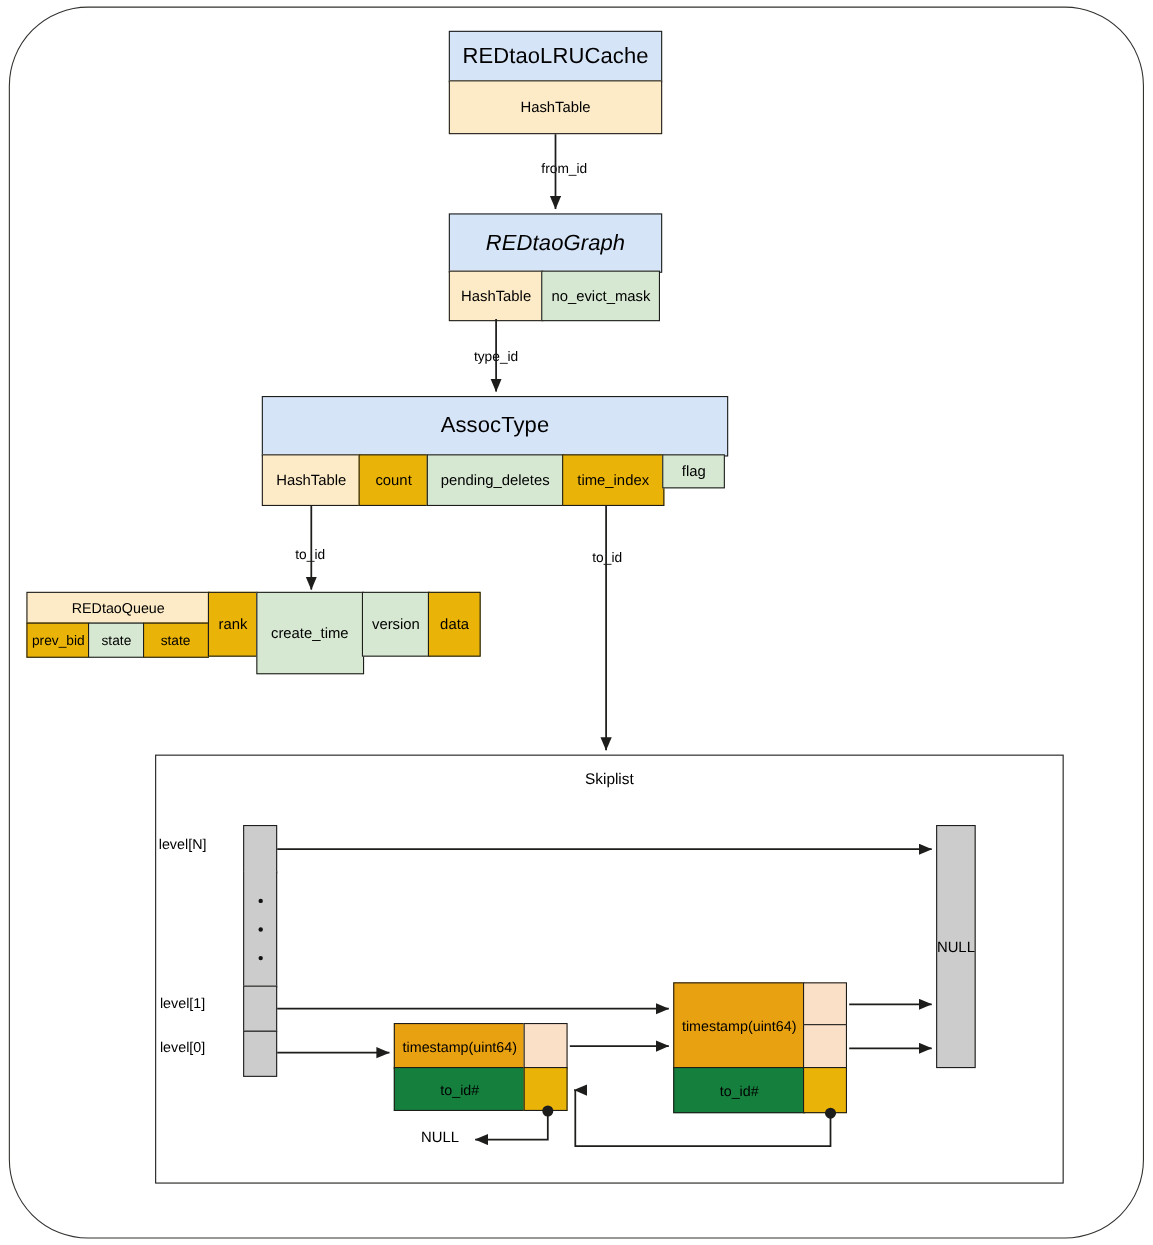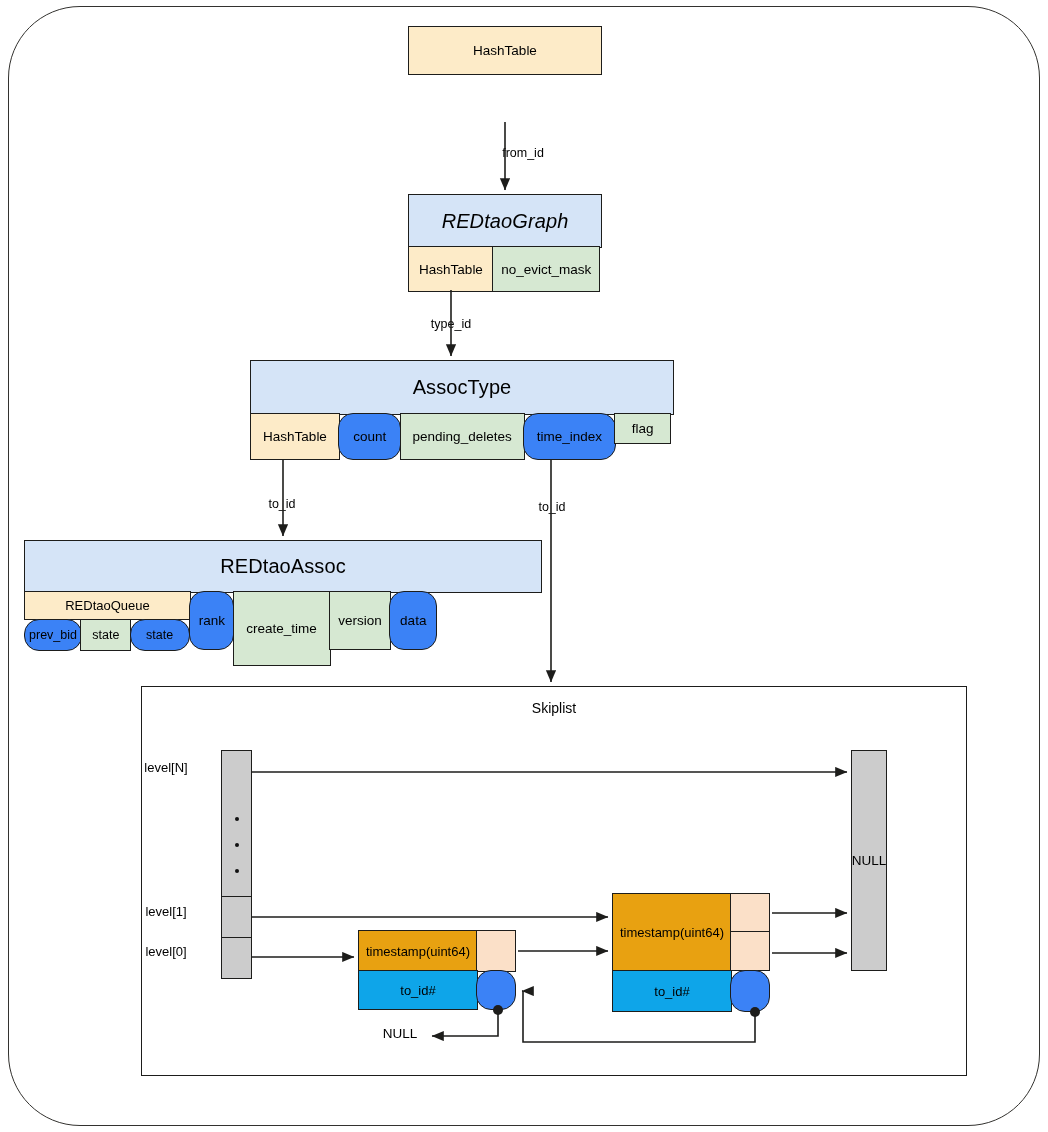--- a/index.html
+++ b/index.html
@@ -43,24 +43,24 @@
   .cellrow { display: flex; }
   .cell {
     border: 1.7px solid #1d1d1b;
     display: flex; align-items: center; justify-content: center;
     font-size: 13.5px;
     background: #ffffff;
     box-sizing: border-box;
   }
   .c-yellow { background: #FDEBC8; }
   .c-green  { background: #D6E8D2; }
-  .c-white  { background: #3b82f6; border-radius: 15px; }
+  .c-white  { background: #eab308; }
   .c-orange { background: #E8A111; }
   .c-peach  { background: #FBE0C8; }
-  .c-cyan   { background: #0ea5e9; }
+  .c-cyan   { background: #15803d; }
 
   .edge-label {
     font-size: 12.5px;
     white-space: nowrap;
     text-align: center;
   }
 
   .skiplist-frame {
     border: 1.7px solid #1d1d1b;
     background: #ffffff;
@@ -108,65 +108,65 @@
   svg.overlay { position: absolute; left: 0; top: 0; width: 1048px; height: 1132px; pointer-events: none; }
 </style>
 </head>
 <body>
 
 <div id="canvas">
 
   <div class="abs outer-frame"></div>
 
   <div class="abs" style="left:408px; top:28px; width:194px; height:94px;">
+    <div class="ent-title" style="height:45px;">REDtaoLRUCache</div>
     <div class="cellrow">
       <div class="cell c-yellow" style="width:194px; height:49px; margin-top:-1.7px;">HashTable</div>
     </div>
   </div>
 
   <div class="abs" style="left:408px; top:194px; width:194px; height:96px;">
     <div class="ent-title" style="height:52px;font-style:italic;">REDtaoGraph</div>
     <div class="cellrow" style="margin-top:-1.7px;">
       <div class="cell c-yellow" style="width:86px; height:46px;">HashTable</div>
       <div class="cell c-green" style="width:108px; height:46px; margin-left:-1.7px;">no_evict_mask</div>
     </div>
   </div>
 
-  <div class="abs" style="left:250px; top:360px; width:424px; height:100px;">
+  <div class="abs" style="left:238px; top:360px; width:424px; height:100px;">
     <div class="ent-title" style="height:53px;">AssocType</div>
     <div class="cellrow" style="margin-top:-1.7px;">
       <div class="cell c-yellow" style="width:90px; height:47px;">HashTable</div>
       <div class="cell c-white" style="width:63px; height:47px; margin-left:-1.7px;">count</div>
       <div class="cell c-green" style="width:125px; height:47px; margin-left:-1.7px;">pending_deletes</div>
       <div class="cell c-white" style="width:93px; height:47px; margin-left:-1.7px;text-align:right;">time_index</div>
       <div class="cell c-green" style="width:57px; height:31px; margin-left:-1.7px;">flag</div>
     </div>
   </div>
 
   <div class="abs" style="left:24px; top:540px; width:518px; height:110px;">
-    <div class="ent-title" style="height:51px;">REDtaoAssoc</div>
     <div class="cellrow" style="margin-top:-1.7px; align-items:stretch;">
 
       <div style="width:167px;">
         <div class="cell c-yellow" style="width:167px; height:29px; font-size:13px;">REDtaoQueue</div>
         <div class="cellrow" style="margin-top:-1.7px;">
           <div class="cell c-white" style="width:58px; height:32px; font-size:12.5px;">prev_bid</div>
           <div class="cell c-green" style="width:51px; height:32px; margin-left:-1.7px; font-size:12.5px;">state</div>
           <div class="cell c-white" style="width:60px; height:32px; margin-left:-1.7px; font-size:12.5px;">state</div>
         </div>
       </div>
 
       <div class="cell c-white" style="width:45px; height:59px; margin-left:-1.7px;">rank</div>
       <div class="cell c-green" style="width:98px; height:75px; margin-left:-1.7px;">create_time</div>
       <div class="cell c-green" style="width:62px; height:59px; margin-left:-1.7px;">version</div>
       <div class="cell c-white" style="width:48px; height:59px; margin-left:-1.7px;">data</div>
     </div>
   </div>
 
-  <div class="abs edge-label" style="left:490px; top:146px; width:66px;">from_id</div>
+  <div class="abs edge-label" style="left:480px; top:146px; width:66px;">from_id</div>
   <div class="abs edge-label" style="left:418px; top:317px; width:66px;">type_id</div>
   <div class="abs edge-label" style="left:250px; top:497px; width:64px;">to_id</div>
   <div class="abs edge-label" style="left:520px; top:500px; width:64px;">to_id</div>
 
   <div class="abs skiplist-frame" style="left:141px; top:686px; width:826px; height:390px;"></div>
 
   <div class="abs skiplist-title" style="left:484px; top:700px; width:140px;">Skiplist</div>
 
   <div class="abs level-label" style="left:120px; top:760px; width:92px;">level[N]</div>
   <div class="abs level-label" style="left:120px; top:904px; width:92px;">level[1]</div>

